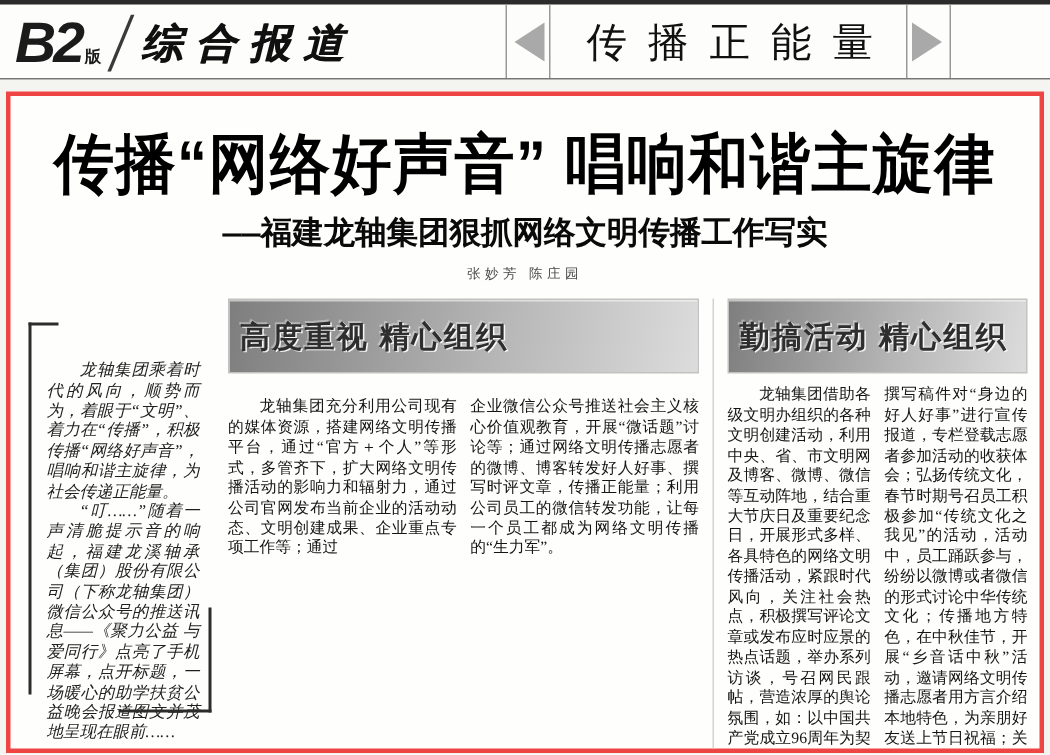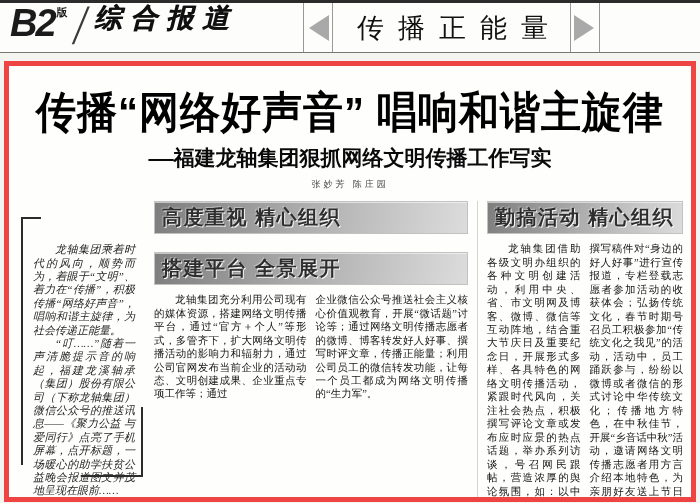--- a/index.html
+++ b/index.html
@@ -10,21 +10,21 @@
     font-family: "Liberation Serif", "DejaVu Serif", serif;
     color: #141414;
   }
   
   .topbar {
     height: 53px; display: flex; align-items: stretch;
     border-top: 3px solid #2b2b2b; border-bottom: 1px solid #777;
     background: #fdfdfb;
   }
   .brand-cell {
-    width: 304px; flex: none; display: flex; align-items: flex-start;
+    width: 338px; flex: none; display: flex; align-items: flex-end;
     padding: 2px 0 5px 10px; border-right: 1px solid #999;
   }
   .edition {
     font-family: "Liberation Sans", "DejaVu Sans", sans-serif;
     font-style: italic; font-weight: bold; font-size: 38px; line-height: 0.95;
     color: #1b1b1b; letter-spacing: -2px;
   }
   .edition-suffix {
     font-family: "Liberation Sans", sans-serif; font-weight: bold;
     font-size: 11px; color: #1b1b1b; margin: 0 1px 2px 2px;
@@ -46,21 +46,21 @@
     display: flex; align-items: center;
     border-left: 1px solid #999; border-right: 1px solid #999;
     padding: 0 8px 0 24px;
     font-family: "Liberation Sans", "DejaVu Sans", sans-serif;
     font-size: 27px; letter-spacing: 14px; color: #111; white-space: nowrap;
   }
   .empty-cell { flex: 1; border-left: 1px solid #999; }
   
   .article-frame {
     margin: 8px 4px 0; height: 441px;
-    border: 5px solid #ef4444; background: #fefefd;
+    border: 3px solid #ef4444; background: #fefefd;
     padding: 2px 8px; overflow: hidden;
   }
   .headline-block { text-align: center; padding-top: 20px; }
   .headline {
     font-family: "Liberation Sans", "DejaVu Sans", sans-serif;
     font-size: 40px; font-weight: 900; letter-spacing: 1px;
     margin: 0; color: #000; line-height: 1.1;
     transform: scaleY(1.08); transform-origin: top center;
   }
   .subheadline {
@@ -81,21 +81,21 @@
     position: absolute; top: 16px; left: 4px; width: 20px; height: 248px;
     border-top: 2px solid #2c2c2c; border-left: 2px solid #2c2c2c;
   }
   .br-br {
     position: absolute; top: 206px; right: 2px; width: 62px; height: 70px;
     border-bottom: 2px solid #2c2c2c; border-right: 2px solid #2c2c2c;
   }
   .mid-col { width: 314px; flex: none; }
   .right-col { flex: 1; border-left: 1px solid #d3d3d0; padding-left: 9px; }
   .sec-header {
-    height: 33px; display: flex; align-items: center; padding-left: 7px;
+    height: 50px; display: flex; align-items: center; padding-left: 7px;
     background: linear-gradient(100deg, #7e7e7e 0%, #b4b4b4 55%, #dcdcdc 100%);
     border: 1px solid #c2c2c2;
     box-shadow: inset 0 1px 0 rgba(255,255,255,0.55);
     font-family: "Liberation Sans", "DejaVu Sans", sans-serif;
     font-size: 20px; font-weight: bold; letter-spacing: 1.5px; color: #2e2e2e;
     text-shadow: 1px 1px 0 rgba(255,255,255,0.9), -1px -1px 0 rgba(255,255,255,0.35);
     white-space: nowrap; overflow: hidden;
   }
   .sec-header.second { margin-top: 10px; }
   .two-col { display: flex; gap: 9px; margin-top: 8px; }
@@ -134,21 +134,20 @@
       <div class="br-tl"></div>
       <div class="br-br"></div>
       <p>龙轴集团乘着时代的风向，顺势而为，着眼于“文明”、着力在“传播”，积极传播“网络好声音”，唱响和谐主旋律，为社会传递正能量。</p>
       <p>“叮……”随着一声清脆提示音的响起，福建龙溪轴承（集团）股份有限公司（下称龙轴集团）微信公众号的推送讯息——《聚力公益 与爱同行》点亮了手机屏幕，点开标题，一场暖心的助学扶贫公益晚会报道图文并茂地呈现在眼前……</p>
     </aside>
 
     <div class="mid-col">
       <div class="sec-header">高度重视  精心组织</div>
       <div class="two-col">
       </div>
-      <div class="sec-header second">搭建平台  全景展开</div>
       <div class="two-col">
         <p class="indent">龙轴集团充分利用公司现有的媒体资源，搭建网络文明传播平台，通过“官方＋个人”等形式，多管齐下，扩大网络文明传播活动的影响力和辐射力，通过公司官网发布当前企业的活动动态、文明创建成果、企业重点专项工作等；通过</p>
         <p>企业微信公众号推送社会主义核心价值观教育，开展“微话题”讨论等；通过网络文明传播志愿者的微博、博客转发好人好事、撰写时评文章，传播正能量；利用公司员工的微信转发功能，让每一个员工都成为网络文明传播的“生力军”。</p>
       </div>
     </div>
 
     <div class="right-col">
       <div class="sec-header">勤搞活动  精心组织</div>
       <div class="two-col">
         <p class="indent">龙轴集团借助各级文明办组织的各种文明创建活动，利用中央、省、市文明网及博客、微博、微信等互动阵地，结合重大节庆日及重要纪念日，开展形式多样、各具特色的网络文明传播活动，紧跟时代风向，关注社会热点，积极撰写评论文章或发布应时应景的热点话题，举办系列访谈，号召网民跟帖，营造浓厚的舆论氛围，如：以中国共产党成立96周年为契机，广泛开展“学党史、感党恩、跟党走”学习教育，组织“我有话对党说”微博话题讨论；传播正能量，特播“好人365”等先进典型，及时</p>

